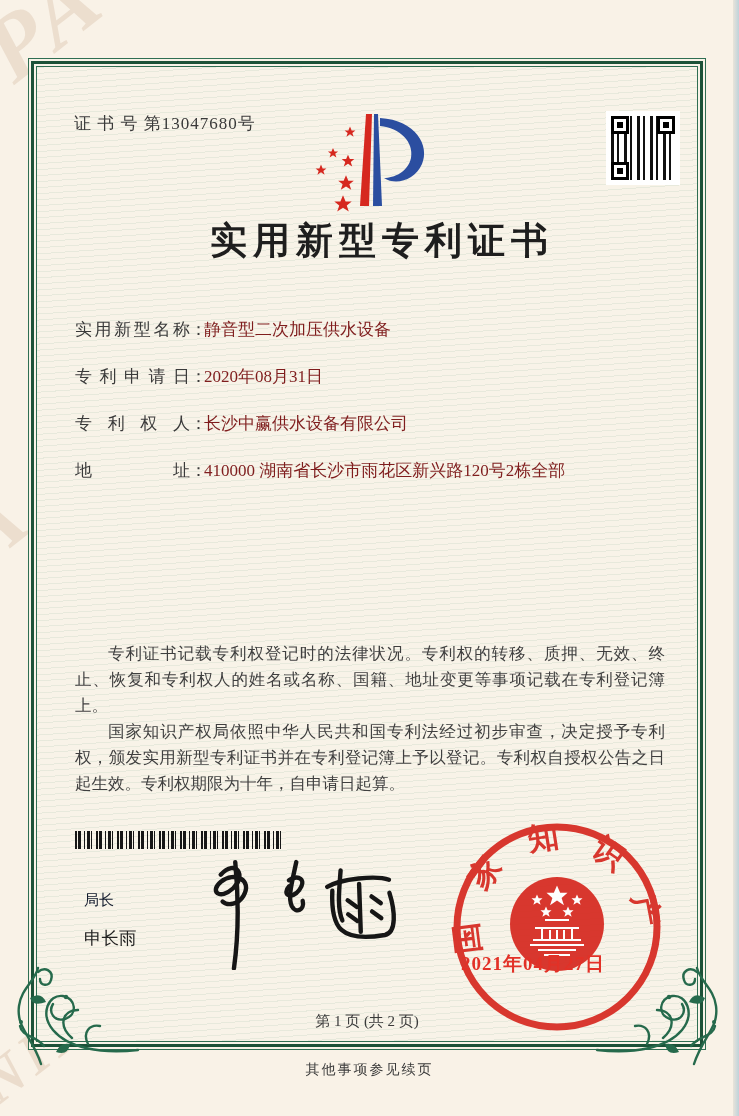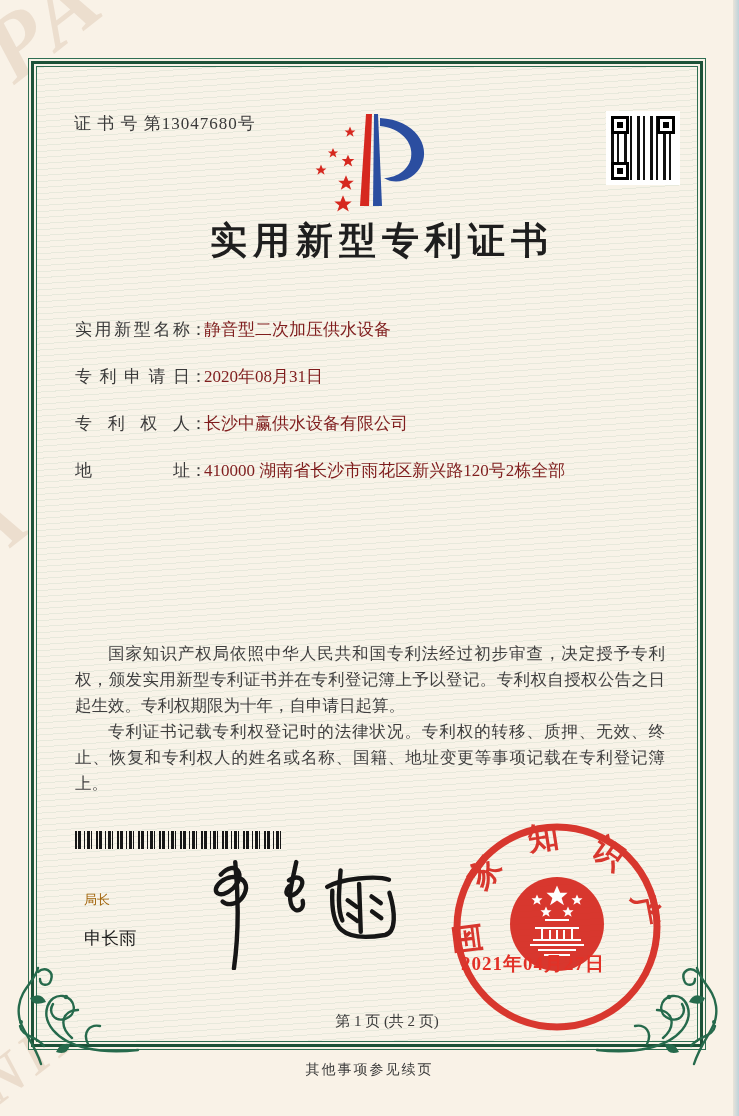--- a/index.html
+++ b/index.html
@@ -42,26 +42,26 @@
   .fcolon{display:inline-block;width:14px;color:#3a3a3a;}
   .fvalue{color:#7f1d1d;margin-top:32px;}
   .pair2{position:absolute;left:303px;top:0;}
   .pair2 .flabel{width:100px;}
   
   .body-text{position:absolute;left:75px;top:641px;width:590px;font-size:16.5px;line-height:26px;color:#3f3f3f;text-align:justify;}
   .body-text p{margin:0;text-indent:2em;}
   
   .barcode{position:absolute;left:75px;top:831px;width:209px;height:18px;
     background:repeating-linear-gradient(90deg,#161616 0 2px,transparent 2px 3px,#161616 3px 6px,transparent 6px 9px,#161616 9px 10px,transparent 10px 12px,#161616 12px 15px,transparent 15px 16px,#161616 16px 17px,transparent 17px 21px);}
-  .signer-title{position:absolute;left:84px;top:891px;font-size:13px;color:#a16207;}
+  .signer-title{position:absolute;left:84px;top:891px;font-size:15px;color:#0f172a;}
   .signer-name{position:absolute;left:84px;top:926px;font-size:17.5px;color:#222;}
   .signature{position:absolute;left:192px;top:852px;}
   .seal{position:absolute;left:448px;top:820px;}
   .seal-date{position:absolute;left:461px;top:951px;font-size:19px;font-weight:700;color:#e23127;letter-spacing:1px;}
-  .pagenum{position:absolute;left:28px;top:1012px;width:678px;text-align:center;font-size:15px;color:#3a3a3a;padding-left:20px;}
+  .pagenum{position:absolute;left:28px;top:1012px;width:678px;text-align:center;font-size:15px;color:#3a3a3a;}
   .footnote{position:absolute;left:0;top:1061px;width:739px;text-align:center;font-size:14px;color:#3a3a3a;letter-spacing:2px;}
 </style>
 </head>
 <body>
 
 <div class="wm" style="left:-18px;top:-30px;">PA</div>
 <div class="wm wm2" style="left:448px;top:318px;">CNIPA</div>
 <div class="wm" style="left:-42px;top:470px;">A</div>
 <div class="wm wm2" style="left:-30px;top:1008px;">NIPA</div>
 
@@ -141,22 +141,22 @@
   </div>
   <div class="frow">
     <span class="flabel">专利权人</span><span class="fcolon">：</span><span class="fvalue">长沙中赢供水设备有限公司</span>
   </div>
   <div class="frow">
     <span class="flabel">地址</span><span class="fcolon">：</span><span class="fvalue">410000 湖南省长沙市雨花区新兴路120号2栋全部</span>
   </div>
 </div>
 
 <div class="body-text">
+  <p>专利证书记载专利权登记时的法律状况。专利权的转移、质押、无效、终止、恢复和专利权人的姓名或名称、国籍、地址变更等事项记载在专利登记簿上。</p>
   <p>国家知识产权局依照中华人民共和国专利法经过初步审查，决定授予专利权，颁发实用新型专利证书并在专利登记簿上予以登记。专利权自授权公告之日起生效。专利权期限为十年，自申请日起算。</p>
-  <p>专利证书记载专利权登记时的法律状况。专利权的转移、质押、无效、终止、恢复和专利权人的姓名或名称、国籍、地址变更等事项记载在专利登记簿上。</p>
 </div>
 
 <div class="barcode"></div>
 <div class="signer-title">局长</div>
 <div class="signer-name">申长雨</div>
 
 <svg class="signature" width="212" height="118" viewBox="0 0 212 118">
   <g stroke="#161616" stroke-width="4.4" fill="none" stroke-linecap="round" stroke-linejoin="round" transform="rotate(-2 106 59)">
     <path d="M30,20 C46,4 56,22 42,34 C28,46 18,36 30,27 C44,17 62,26 52,42 C47,50 36,52 31,47"></path>
     <path d="M45,8 C47,42 46,80 40,114"></path>

